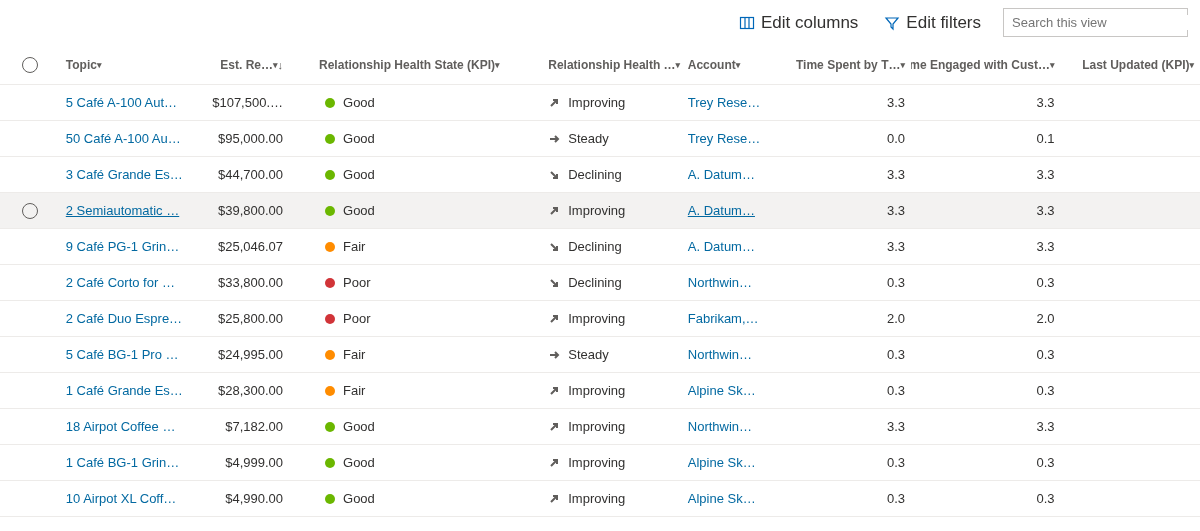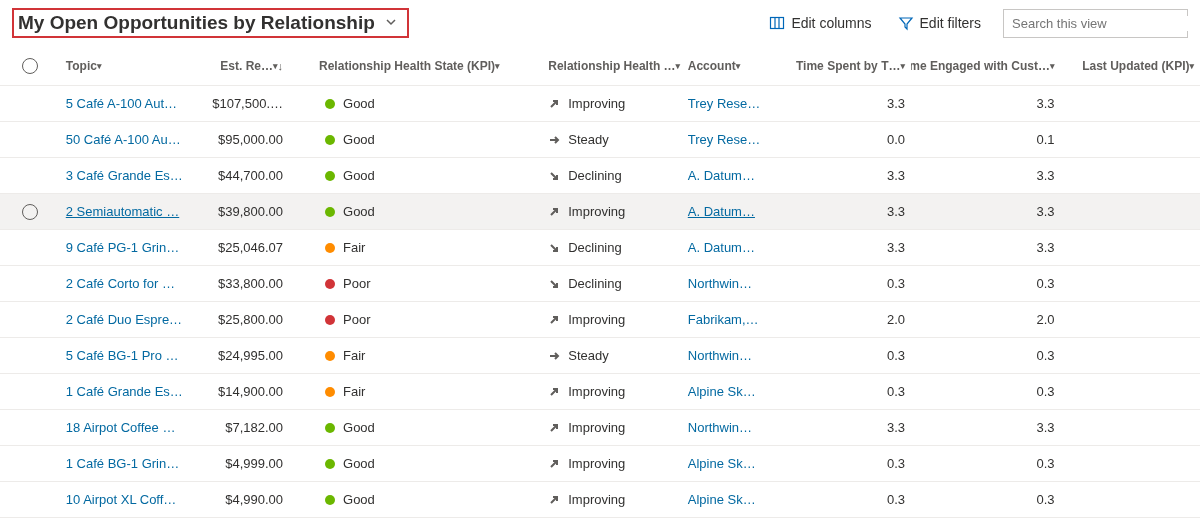--- a/index.html
+++ b/index.html
@@ -2,21 +2,21 @@
 <html><head>
 <meta charset="utf-8">
 <style>
 * { box-sizing: border-box; margin: 0; padding: 0; }
 body { font-family: "Segoe UI", Arial, sans-serif; font-size: 13px; color: #323130; background: #fff; width: 1200px; }
 .header { display: flex; align-items: center; padding: 8px 12px; }
 .view-title-wrap { display: inline-flex; align-items: center; border: 2px solid #d13438; padding: 2px 10px 2px 4px; }
 .view-title { font-size: 19px; font-weight: 600; color: #323130; }
 .chev { margin-left: 10px; color: #605e5c; }
 .header-spacer { flex: 1; }
-.header-btn { display: inline-flex; align-items: center; gap: 6px; color: #323130; font-size: 14px; padding: 4px 8px; cursor: pointer; margin-left: 10px; text-align: right; }
+.header-btn { display: inline-flex; align-items: center; gap: 6px; color: #323130; font-size: 17px; padding: 4px 8px; cursor: pointer; margin-left: 10px; text-align: right; }
 .header-btn svg { width: 16px; height: 16px; stroke: #0067b8; fill: none; }
 .search-box { display: inline-flex; align-items: center; border: 1px solid #c8c6c4; width: 185px; height: 29px; padding: 0 8px; margin-left: 14px; }
 .search-box input { border: none; outline: none; flex: 1; font-size: 13px; color: #605e5c; }
 .search-box svg { width: 14px; height: 14px; stroke: #323130; fill: none; }
 
 .grid { width: 100%; }
 .head-row { display: flex; align-items: center; border-bottom: 1px solid #edebe9; height: 40px; font-size: 12px; color: #605e5c; }
 .row { display: flex; align-items: center; border-bottom: 1px solid #edebe9; height: 36px; font-size: 13px; }
 .row.hover { background: #f3f2f1; }
 .cell { padding: 0 6px; overflow: hidden; white-space: nowrap; text-overflow: ellipsis; }
@@ -39,28 +39,20 @@
 .col-head { display: flex; align-items: center; cursor: pointer; color: #605e5c; font-weight: 600; }
 .col-head.right { justify-content: flex-end; }
 .mini-chev { font-size: 9px; color: #605e5c; }
 .sort-arrow { font-size: 11px; }
 .trend-icon { width: 12px; height: 12px; stroke: #605e5c; fill: none; stroke-width: 2; }
 </style>
 </head>
 <body>
 
 <div class="header">
-  <div class="view-title-wrap">
-    <span class="view-title">My Open Opportunities by Relationship</span>
-    <span class="chev">
-      <svg width="12" height="12" viewBox="0 0 12 12">
-          <path d="M2 4 L6 8 L10 4" stroke="#605e5c" stroke-width="1.5" fill="none"></path>
-        </svg>
-    </span>
-  </div>
   <div class="header-spacer"></div>
   <div class="header-btn">
     <svg viewBox="0 0 16 16">
         <rect x="1.5" y="2.5" width="13" height="11" stroke-width="1.2"></rect>
         <line x1="6" y1="2.5" x2="6" y2="13.5" stroke-width="1.2"></line>
         <line x1="10" y1="2.5" x2="10" y2="13.5" stroke-width="1.2"></line>
       </svg>
     <span>Edit columns</span>
   </div>
   <div class="header-btn">
@@ -284,21 +276,21 @@
           <span>Steady</span>
         </div>
     <div class="cell c-account"><span class="link">Northwin…</span></div>
     <div class="cell c-time1">0.3</div>
     <div class="cell c-time2">0.3</div>
     <div class="cell c-updated"></div>
   </div>
   <div class="row">
     <div class="sel-cell"></div>
     <div class="cell c-topic"><span class="link">1 Café Grande Es…</span></div>
-    <div class="cell c-est">$14,900.00</div>
+    <div class="cell c-est">$28,300.00</div>
     <div class="cell c-health">
           <span class="dot fair"></span>
           <span>Fair</span>
         </div>
     <div class="cell c-trend">
           <svg class="trend-icon" viewBox="0 0 12 12">
             <path d="M3 9 L9 3 M5 3 H9 V7"></path>
           </svg>
           <span>Improving</span>
         </div>

